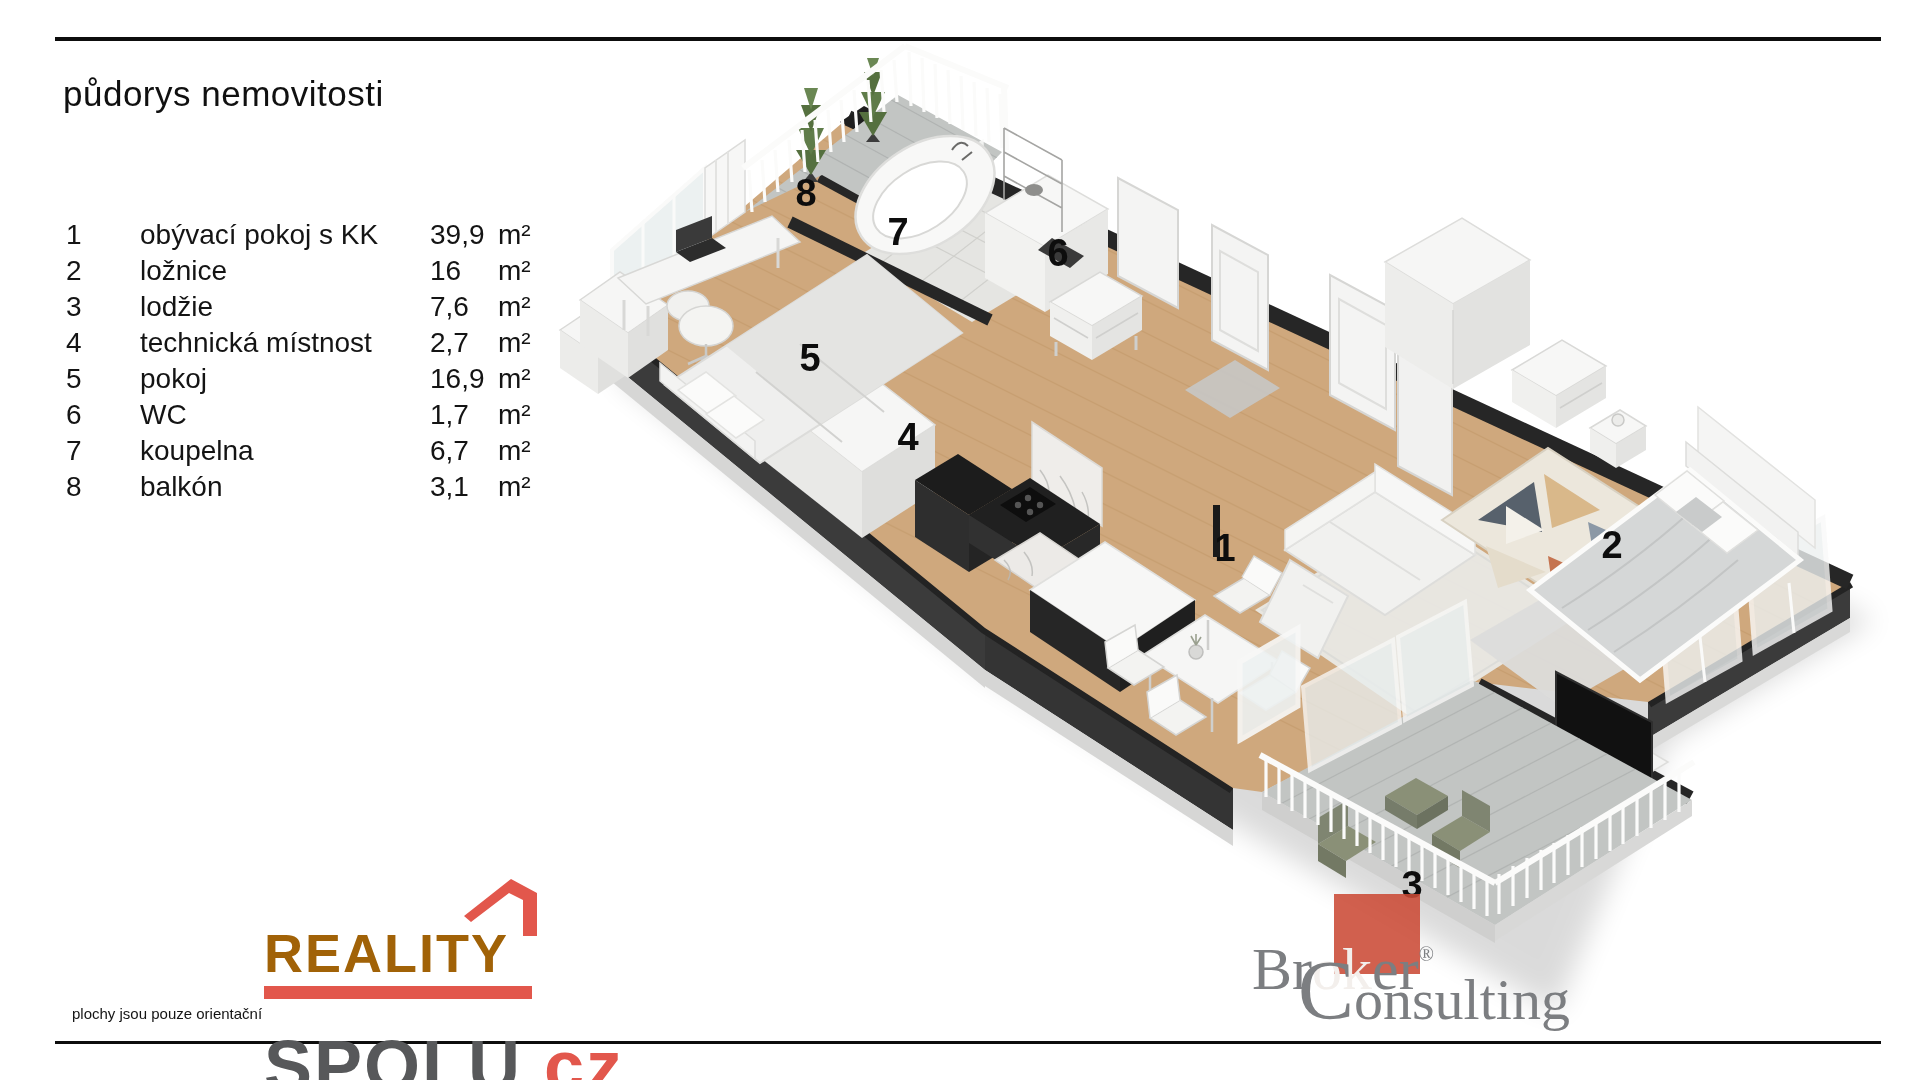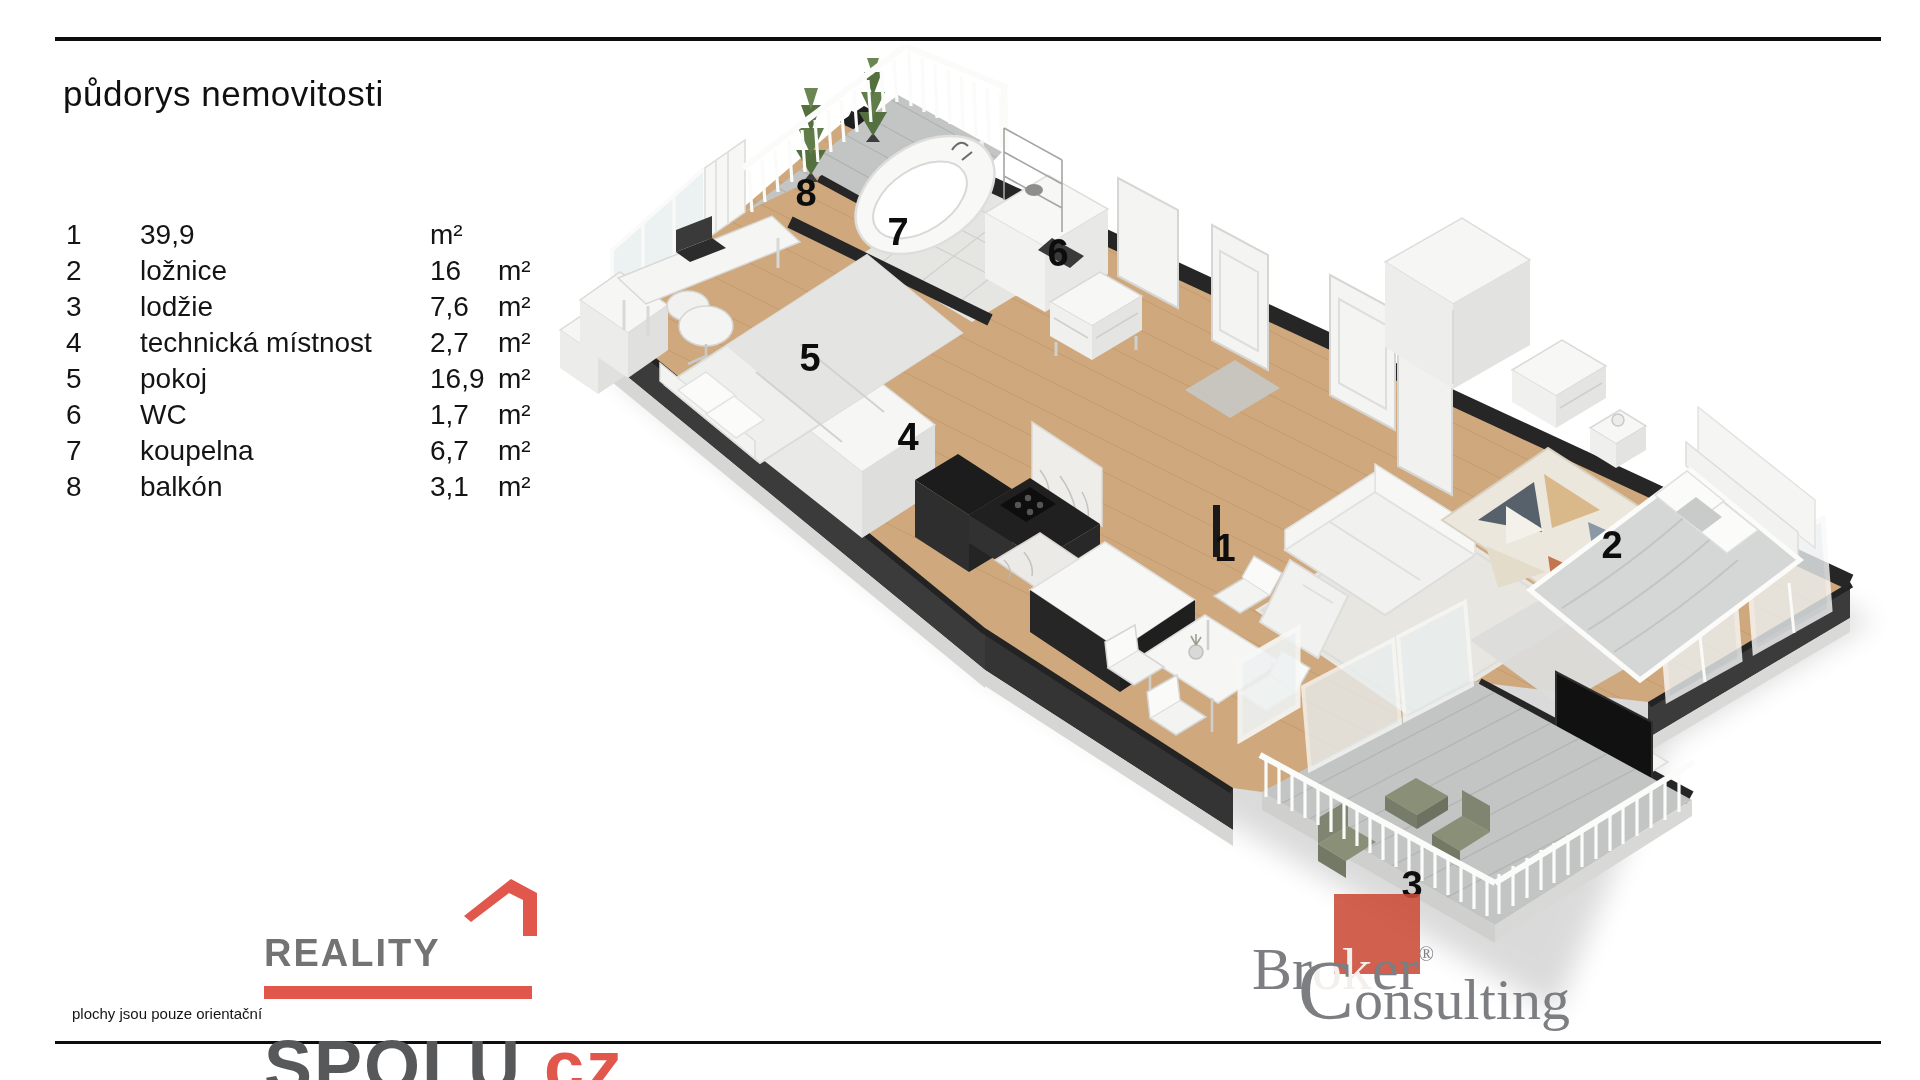--- a/index.html
+++ b/index.html
@@ -11,21 +11,21 @@
   .title{position:absolute;left:63px;top:74px;font-size:35px;font-weight:400;letter-spacing:.5px;color:#101010;margin:0;}
   .legend{position:absolute;left:66px;top:217px;font-size:28px;color:#141414;}
   .legend-row{display:grid;grid-template-columns:74px 290px 68px 60px;height:36px;align-items:center;}
   .col-area{text-align:left;}
   .plan-svg{position:absolute;left:0;top:0;width:1920px;height:1080px;}
   .room-label{position:absolute;transform:translate(-50%,-50%);font-size:38px;font-weight:800;color:#0d0d0d;
               font-family:"Liberation Sans",sans-serif;line-height:1;}
   .footer-note{position:absolute;left:72px;top:1005px;font-size:15px;color:#141414;}
   
   .logo-rs{position:absolute;left:0;top:0;}
-  .rs-line1{position:absolute;left:264px;top:928px;font-size:38px;font-weight:700;letter-spacing:2px;color:#737373;line-height:50px;}
+  .rs-line1{position:absolute;left:264px;top:928px;font-size:54px;font-weight:700;letter-spacing:2px;color:#a16207;line-height:50px;}
   .rs-bar{position:absolute;left:264px;top:986px;width:268px;height:13px;background:#e2574c;}
   .rs-line2{position:absolute;left:264px;top:1040px;font-size:72px;font-weight:700;letter-spacing:2px;color:#57585a;line-height:52px;white-space:nowrap;}
   .rs-cz{color:#e2574c;}
   .rs-roof{position:absolute;left:440px;top:870px;}
   
   .logo-bc{position:absolute;left:0;top:0;font-family:"Liberation Serif",serif;color:#7c7e81;}
   .bc-square{position:absolute;left:1334px;top:894px;width:86px;height:80px;background:#cb4a35;opacity:.88;}
   .bc-line1{position:absolute;left:1252px;top:922px;font-size:60px;line-height:64px;white-space:nowrap;}
   .bc-ok{color:#f3efec;}
   .bc-reg{font-size:20px;vertical-align:28px;}
@@ -36,20 +36,21 @@
 <body>
 
 <div class="page">
 
   <div class="rule top-rule"></div>
   <h1 class="title">půdorys nemovitosti</h1>
 
   <div class="legend">
     <div class="legend-row">
       <span class="col-num">1</span>
+      <span class="col-name">obývací pokoj s KK</span>
       <span class="col-area">39,9</span>
       <span class="col-unit">m²</span>
     </div>
     <div class="legend-row">
       <span class="col-num">2</span>
       <span class="col-name">ložnice</span>
       <span class="col-area">16</span>
       <span class="col-unit">m²</span>
     </div>
     <div class="legend-row">

